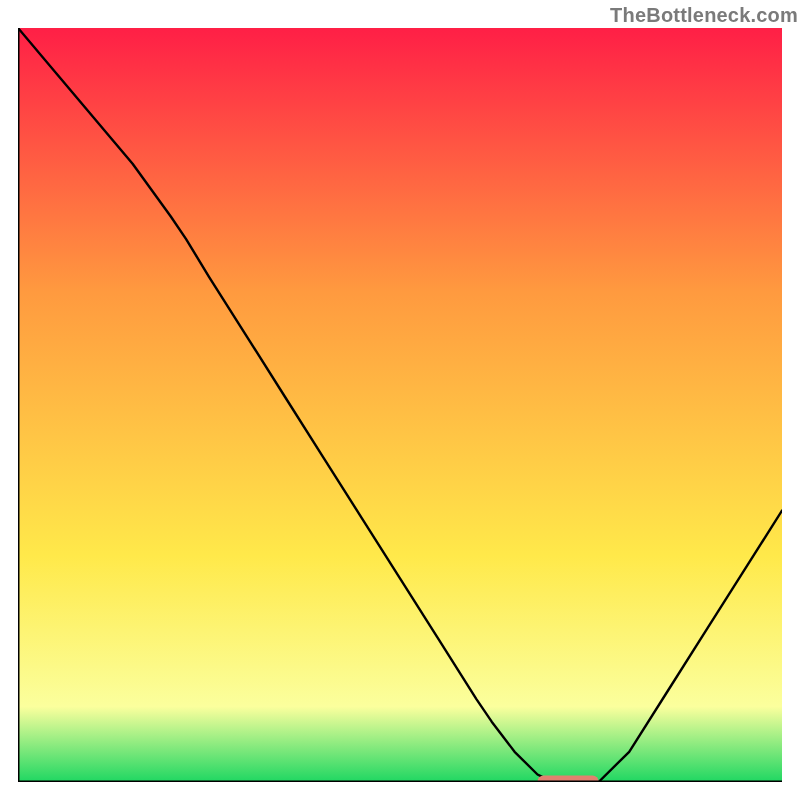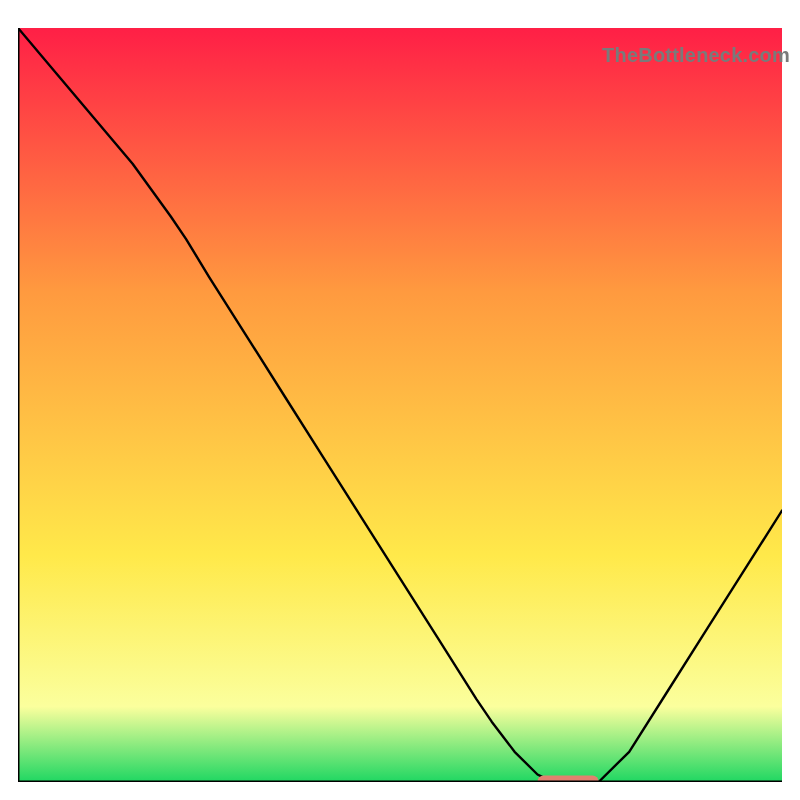--- a/index.html
+++ b/index.html
@@ -12,27 +12,26 @@
     overflow: hidden;
   }
   .container {
     position: relative;
     width: 800px;
     height: 800px;
   }
   .watermark {
     position: absolute;
     top: 4px;
-    right: 10px;
+    right: 2px;
     font-size: 20px;
     font-weight: 600;
     color: #7a7a7a;
     letter-spacing: 0.2px;
     z-index: 20;
-    margin-top: 40px;
   }
   .plot-area {
     position: absolute;
     left: 18px;
     top: 28px;
     width: 764px;
     height: 754px;
     background: #ffffff;
   }
   svg {

